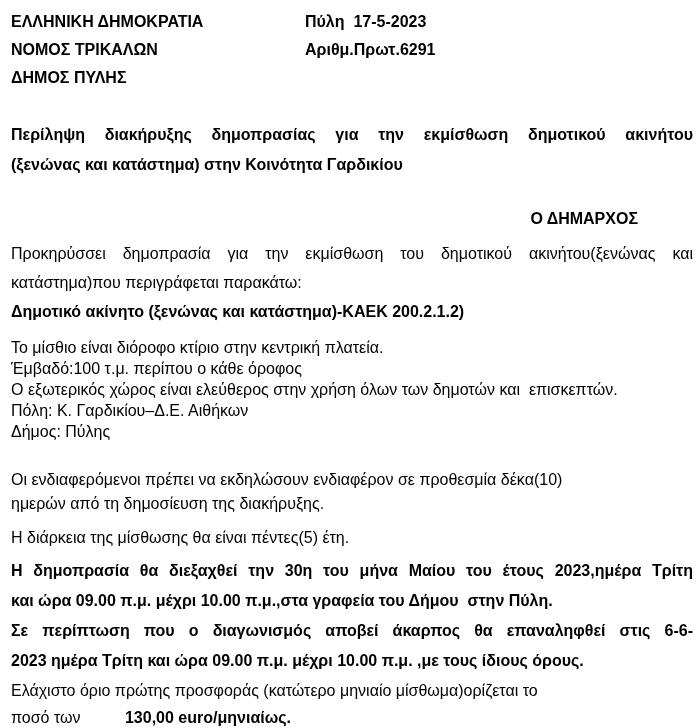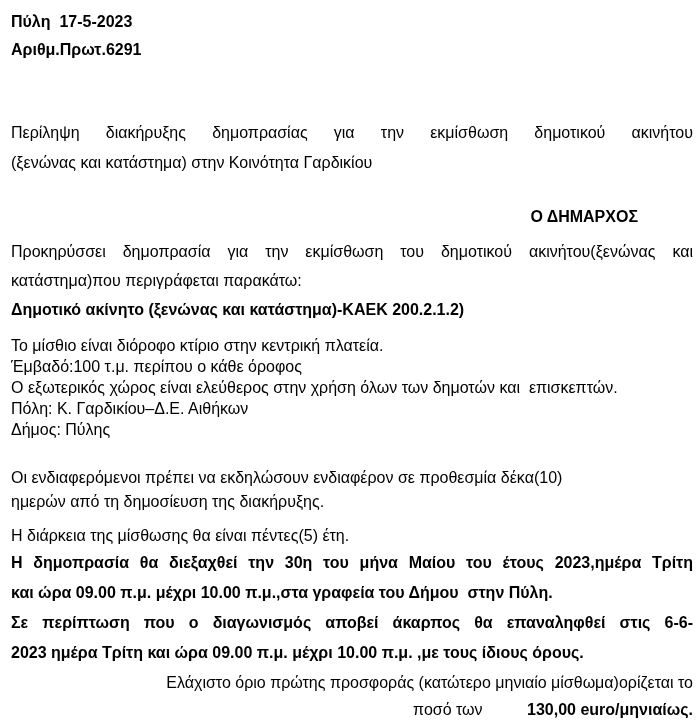--- a/index.html
+++ b/index.html
@@ -24,22 +24,22 @@
     display: grid;
     grid-template-columns: 294px auto;
   }
   .hline {
     font-weight: 700;
     line-height: 28px;
     white-space: pre-wrap;
   }
   
   .title {
-    margin-top: 54px;
-    font-weight: 400;
+    margin-top: 28px;
+    font-weight: 700;
   }
   .jline {
     text-align: justify;
     text-align-last: justify;
   }
   .title div { line-height: 30px; }
   
   .mayor {
     margin-top: 28px;
     line-height: 22px;
@@ -62,42 +62,47 @@
     white-space: pre-wrap;
   }
   .interest { margin-top: 26px; }
   .interest div { line-height: 24px; white-space: pre-wrap; }
   .duration {
     margin-top: 10px;
     line-height: 24px;
   }
   
   .boldblock {
+    margin-top: 6px;
     font-weight: 700;
   }
   .boldblock div {
     line-height: 30px;
     white-space: pre-wrap;
   }
   .boldblock .jline { white-space: normal; }
   
   .minimum { margin-top: 1px; }
   .minimum div {
     line-height: 27px;
     white-space: pre-wrap;
-    text-align: right;
   }
   .minimum .bold { font-weight: 700; margin-left: 40px; }
 </style>
 </head>
 <body>
 
 <div class="doc">
 
   <div class="header">
+    <div class="hcol">
+      <div class="hline">ΕΛΛΗΝΙΚΗ ΔΗΜΟΚΡΑΤΙΑ</div>
+      <div class="hline">ΝΟΜΟΣ ΤΡΙΚΑΛΩΝ</div>
+      <div class="hline">ΔΗΜΟΣ ΠΥΛΗΣ</div>
+    </div>
     <div class="hcol">
       <div class="hline">Πύλη  17-5-2023</div>
       <div class="hline">Αριθμ.Πρωτ.6291</div>
     </div>
   </div>
 
   <div class="title">
     <div class="jline">Περίληψη διακήρυξης δημοπρασίας για την εκμίσθωση δημοτικού ακινήτου</div>
     <div>(ξενώνας και κατάστημα) στην Κοινότητα Γαρδικίου</div>
   </div>

